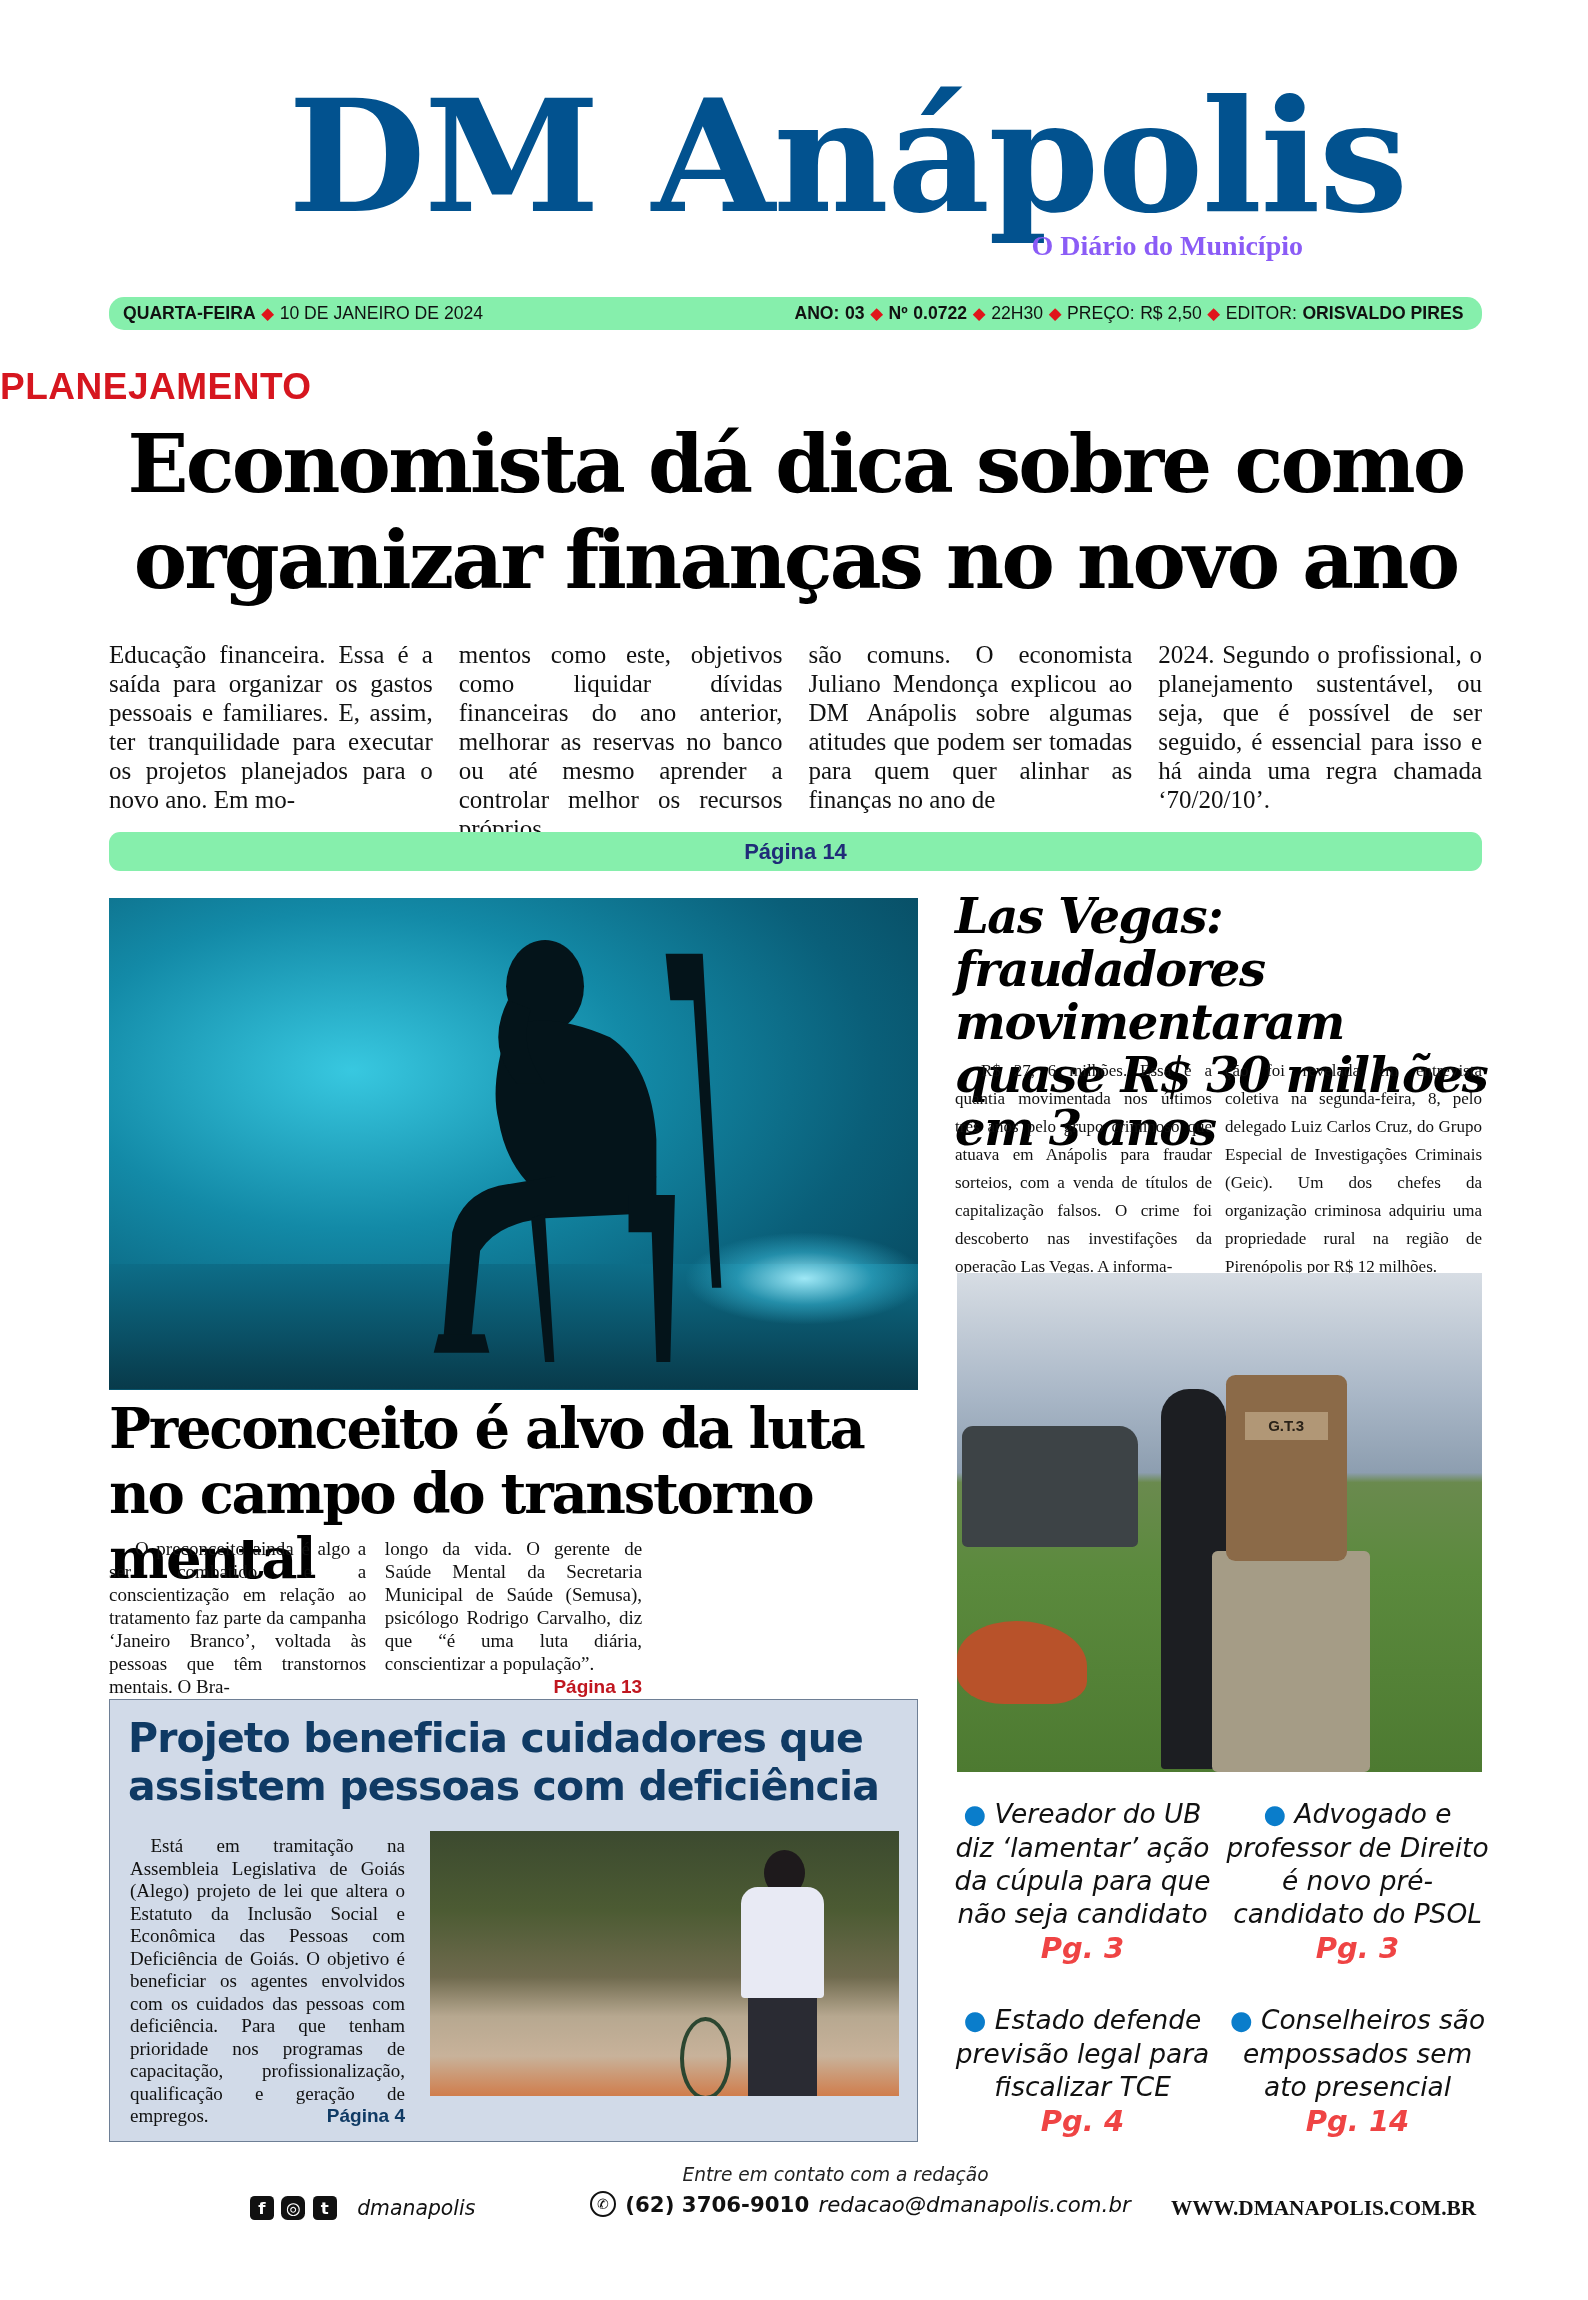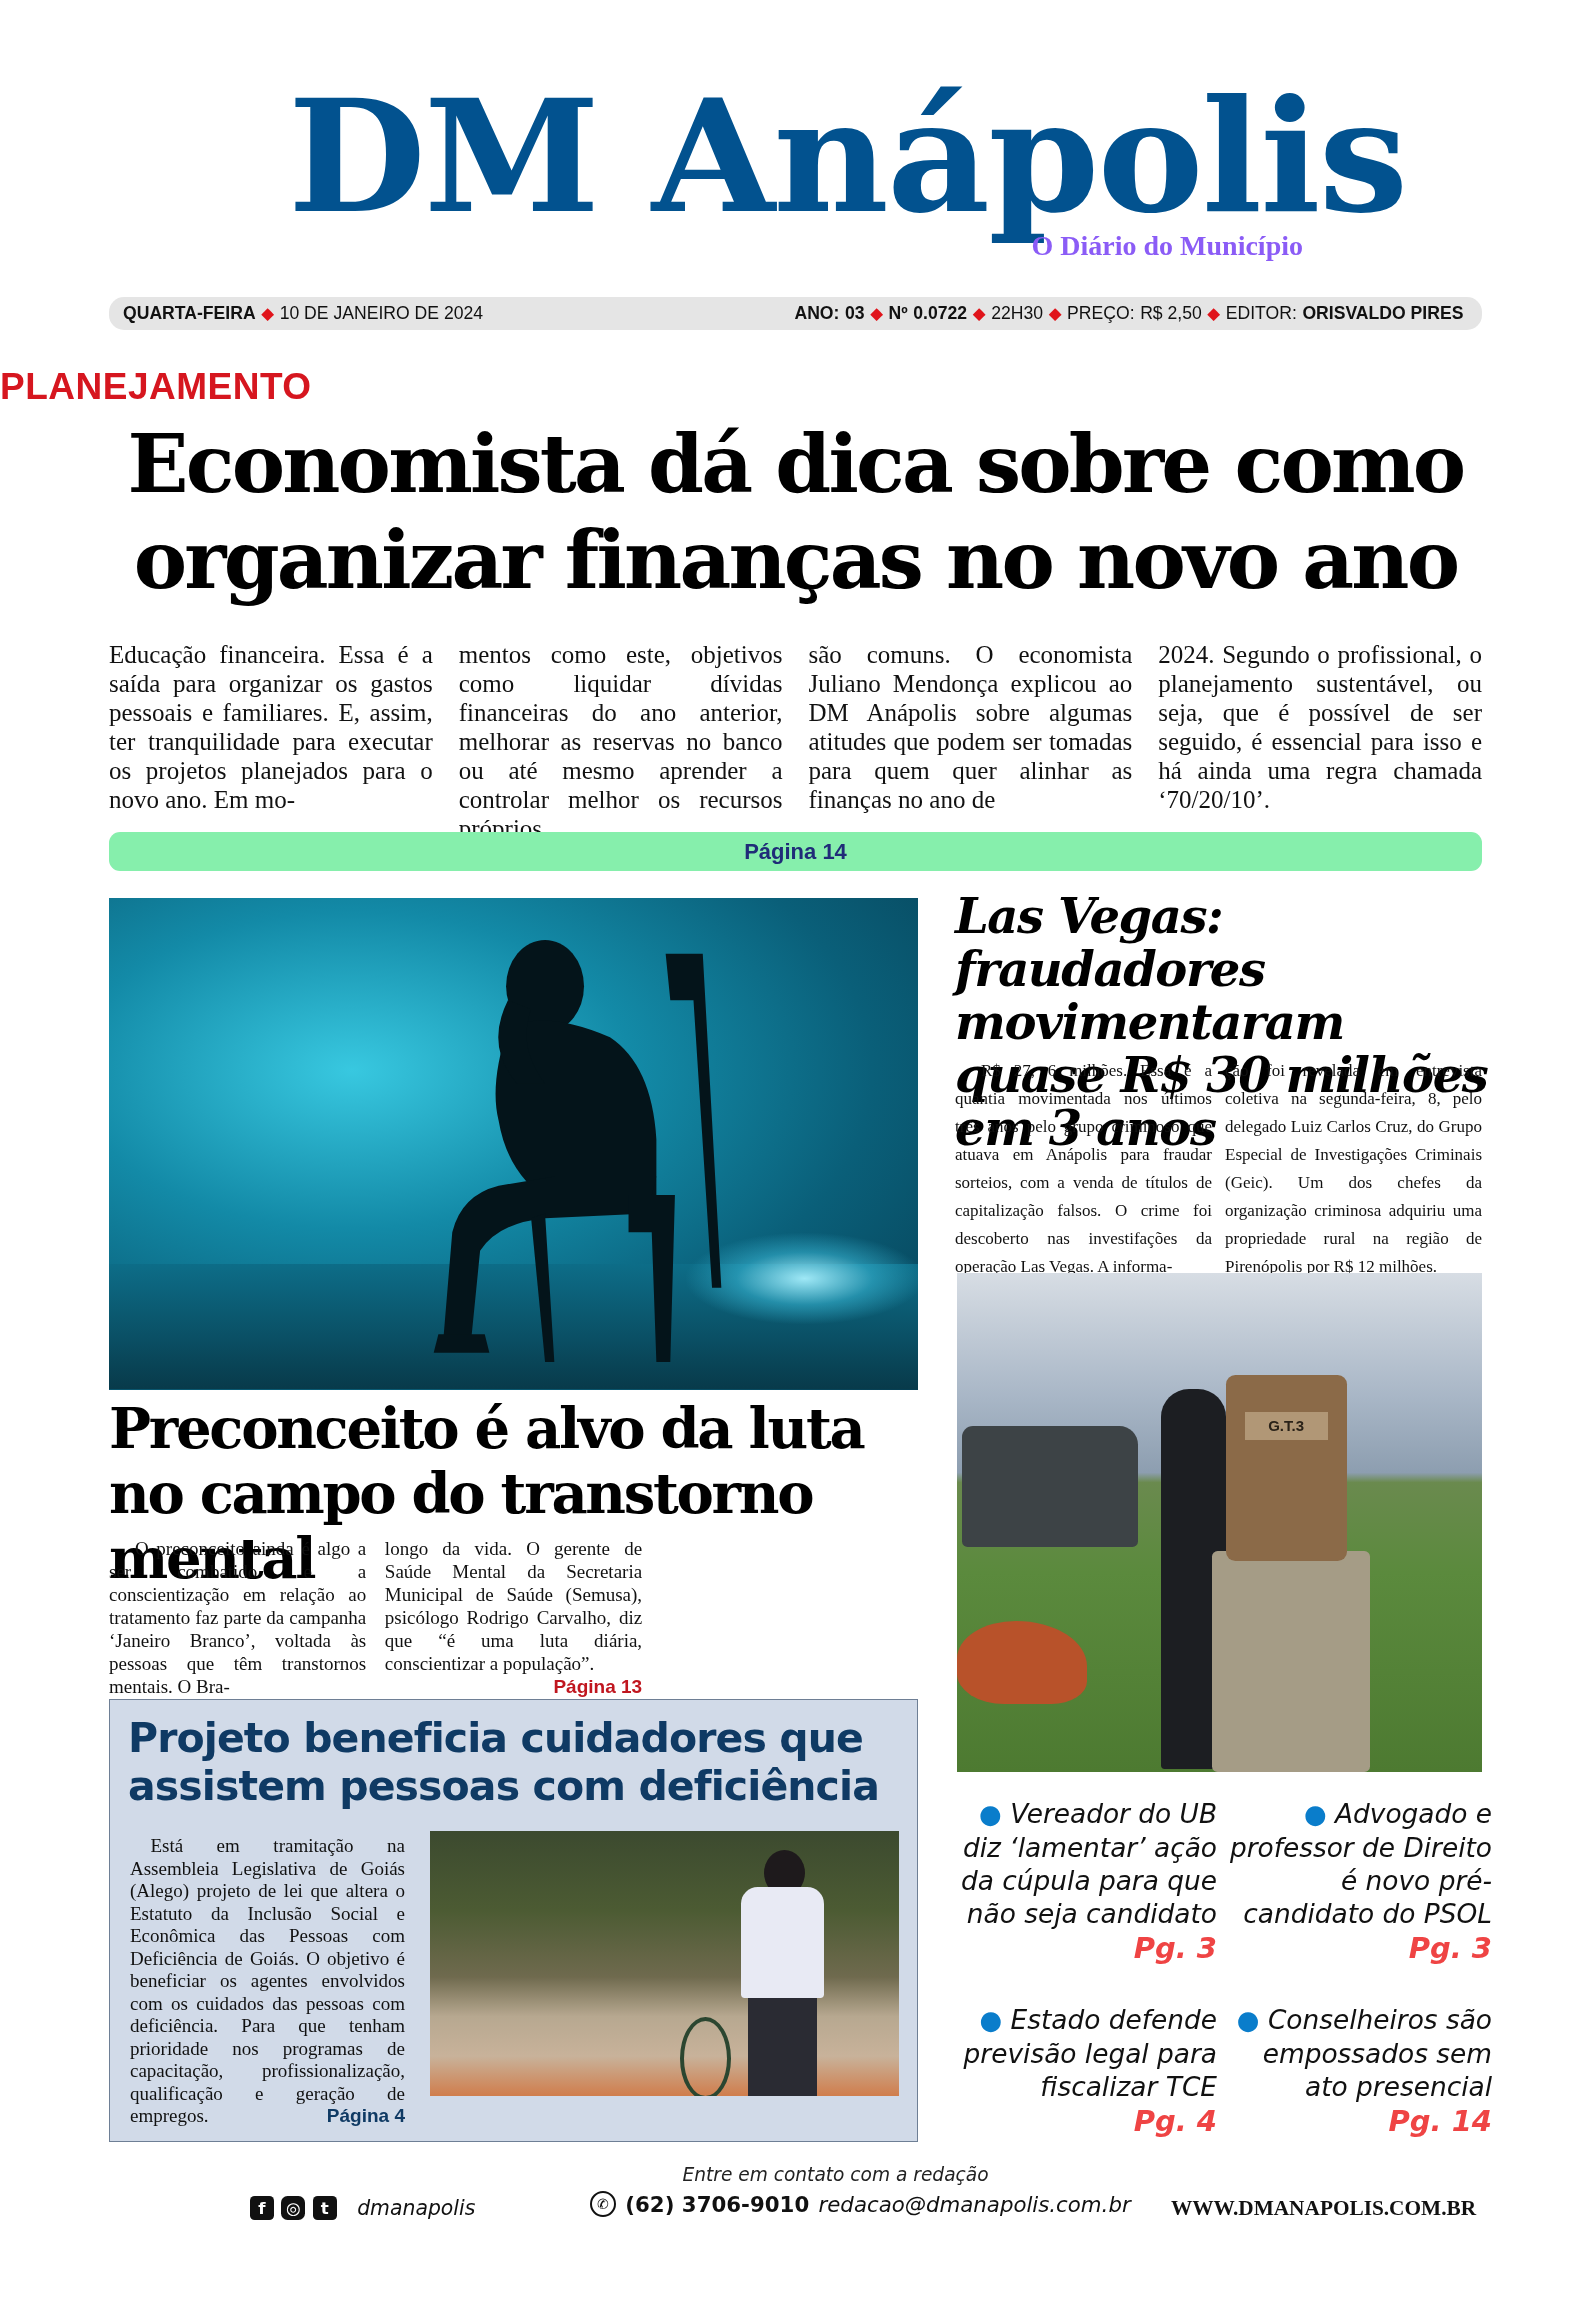--- a/index.html
+++ b/index.html
@@ -17,21 +17,21 @@
   }
   .masthead-sub {
     left: 983px; top: 230px; width: 320px; text-align: right;
     font-family: "Liberation Serif", serif; font-weight: bold;
     font-size: 28px; color: #8b5cf6; white-space: nowrap;
   }
 
   
   .infobar {
     left: 109px; top: 297px; width: 1373px; height: 33px;
-    background: #e5e5e5; border-radius: 15px;
+    background: #86efac; border-radius: 15px;
     display: flex; align-items: center; justify-content: space-between;
     padding: 0 18.6px 0 14px;
     font-family: "Liberation Sans", sans-serif; font-size: 17.6px; color: #111;
     transform: scaleX(1); white-space: nowrap;
   }
   .infobar .grp { display: flex; align-items: center; gap: 5.6px; }
   .infobar b { font-weight: bold; }
   .diamond { color: #e0141b; font-size: 16.7px; }
 
   
@@ -174,21 +174,21 @@
     position: absolute; left: 7.4px; top: 148px; width: 69px; height: 102px;
     background: #2a2b33;
   }
   .img-care .wheel {
     position: absolute; left: 250px; top: 186px; width: 51px; height: 83px;
     border: 4.6px solid #2b4630; border-radius: 50%;
   }
 
   
   .news {
-    position: absolute; width: 269px; text-align: right;
+    position: absolute; width: 269px; text-align: center;
     font-family: "DejaVu Sans", sans-serif; font-style: italic;
     font-size: 26.4px; line-height: 33px; color: #111;
   }
   .news .dot { color: #0a7dcb; font-style: normal; font-size: 26px; }
   .news .pg {
     display: block; color: #ef4444; font-weight: bold; font-style: italic;
     font-family: "DejaVu Sans", sans-serif; font-size: 29px; margin-top: 1.9px;
   }
 
   

